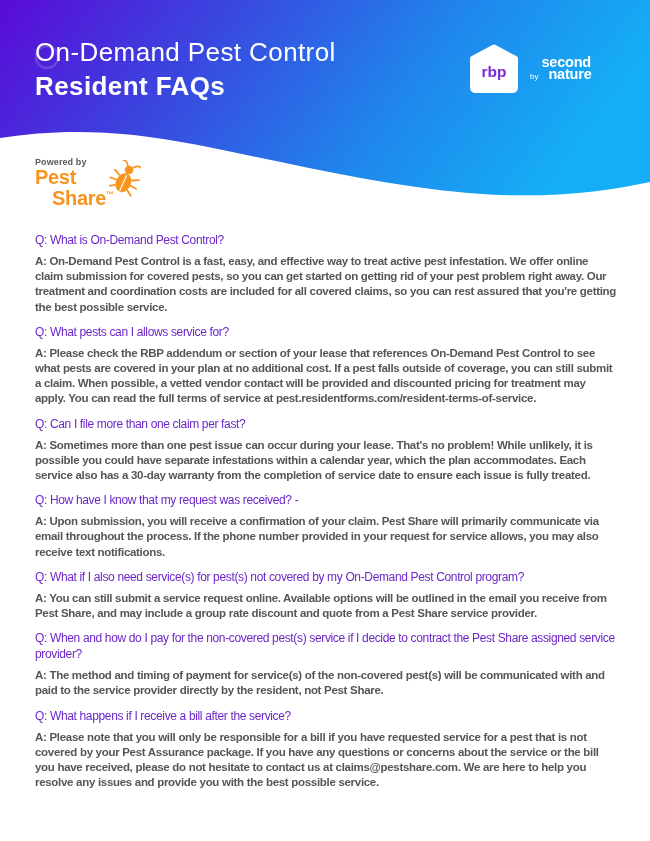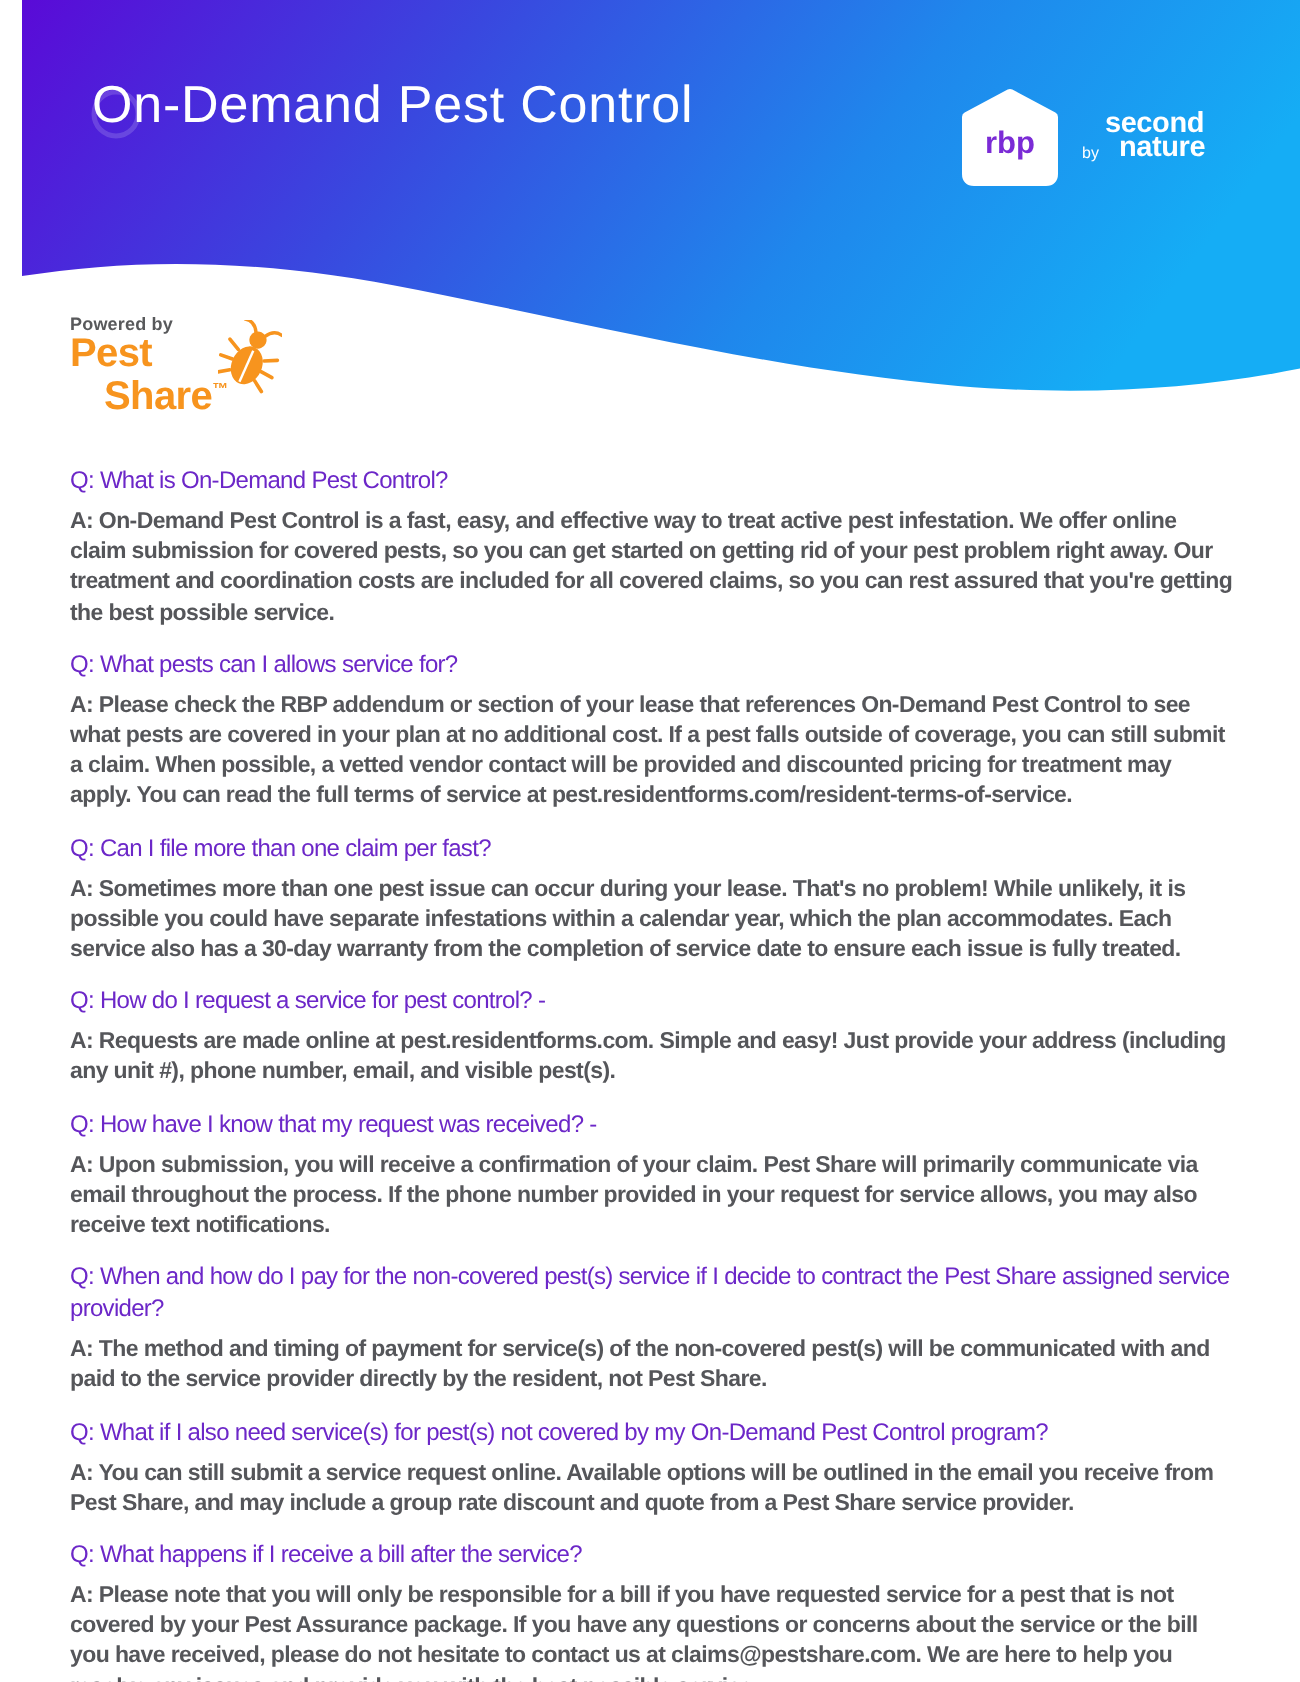--- a/index.html
+++ b/index.html
@@ -5,21 +5,21 @@
   html,body{margin:0;padding:0;background:#e8e8e8;}
   .page{
     position:relative;
     width:650px;height:841px;
     margin:0 auto;
     background:#ffffff;
     overflow:hidden;
     font-family:"Liberation Sans", sans-serif;
   }
   
-  .hero{position:absolute;top:0;left:11px;width:520px;height:212px;}
+  .hero{position:absolute;top:0;left:0;width:520px;height:212px;}
   .hero svg.hero-bg{display:block;}
   .hero-titles{position:absolute;left:35px;top:37px;color:#ffffff;}
   .title1{font-size:26px;font-weight:400;letter-spacing:.4px;line-height:30px;}
   .title2{font-size:26px;font-weight:700;letter-spacing:.4px;line-height:30px;margin-top:4px;}
   
   .rbp-lockup{position:absolute;left:467px;top:42px;display:flex;align-items:center;gap:9px;}
   .sn-lockup{display:flex;align-items:flex-end;gap:3px;color:#fff;margin-top:-2px;}
   .sn-by{font-size:8px;font-weight:400;margin-top:2px;}
   .sn-word{font-size:14.5px;font-weight:700;line-height:12.5px;letter-spacing:-.2px;}
   .sn-word.n2{margin-left:7px;}
@@ -62,20 +62,21 @@
       </defs>
       <path d="M0,0 H650 V182
                C600,193 540,199 468,193
                C378,185 298,165 198,145
                C118,129 58,129 0,138 Z" fill="url(#hg)"></path>
       <circle cx="47" cy="57" r="11" fill="none" stroke="rgba(255,255,255,0.16)" stroke-width="2.5"></circle>
     </svg>
 
     <div class="hero-titles">
       <div class="title1">On-Demand Pest Control</div>
+      <div class="title2">Resident FAQs</div>
     </div>
 
     <div class="rbp-lockup">
       <svg width="54" height="54" viewBox="0 0 54 54">
         <rect x="10" y="10" width="34" height="34" rx="6" fill="#35C3D4" transform="rotate(45 27 27)"></rect>
         <path d="M27 5 L48.5 16.5 L48.5 45 Q48.5 48.5 45 48.5 L9 48.5 Q5.5 48.5 5.5 45 L5.5 16.5 Z" fill="#FFFFFF" stroke="#FFFFFF" stroke-width="5" stroke-linejoin="round"></path>
         <text x="27" y="34.5" text-anchor="middle" font-family="Liberation Sans, sans-serif" font-size="15.5" font-weight="700" fill="#7B2BD6">rbp</text>
       </svg>
       <div class="sn-lockup">
         <span class="sn-by">by</span>
@@ -117,34 +118,30 @@
     </section>
     <section class="faq-item">
       <h3 class="faq-q">Q: What pests can I allows service for?</h3>
       <p class="faq-a">A: Please check the RBP addendum or section of your lease that references On-Demand Pest Control to see what pests are covered in your plan at no additional cost. If a pest falls outside of coverage, you can still submit a claim. When possible, a vetted vendor contact will be provided and discounted pricing for treatment may apply. You can read the full terms of service at pest.residentforms.com/resident-terms-of-service.</p>
     </section>
     <section class="faq-item">
       <h3 class="faq-q">Q: Can I file more than one claim per fast?</h3>
       <p class="faq-a">A: Sometimes more than one pest issue can occur during your lease. That's no problem! While unlikely, it is possible you could have separate infestations within a calendar year, which the plan accommodates. Each service also has a 30-day warranty from the completion of service date to ensure each issue is fully treated.</p>
     </section>
     <section class="faq-item">
-      <h3 class="faq-q">Q: How do I request a service for pest control? -</h3>
-      <p class="faq-a">A: Requests are made online at pest.residentforms.com. Simple and easy! Just provide your address (including any unit #), phone number, email, and visible pest(s).</p>
-    </section>
-    <section class="faq-item">
       <h3 class="faq-q">Q: How have I know that my request was received? -</h3>
       <p class="faq-a">A: Upon submission, you will receive a confirmation of your claim. Pest Share will primarily communicate via email throughout the process. If the phone number provided in your request for service allows, you may also receive text notifications.</p>
     </section>
     <section class="faq-item">
+      <h3 class="faq-q">Q: What if I also need service(s) for pest(s) not covered by my On-Demand Pest Control program?</h3>
+      <p class="faq-a">A: You can still submit a service request online. Available options will be outlined in the email you receive from Pest Share, and may include a group rate discount and quote from a Pest Share service provider.</p>
+    </section>
+    <section class="faq-item">
       <h3 class="faq-q">Q: When and how do I pay for the non-covered pest(s) service if I decide to contract the Pest Share assigned service provider?</h3>
       <p class="faq-a">A: The method and timing of payment for service(s) of the non-covered pest(s) will be communicated with and paid to the service provider directly by the resident, not Pest Share.</p>
-    </section>
-    <section class="faq-item">
-      <h3 class="faq-q">Q: What if I also need service(s) for pest(s) not covered by my On-Demand Pest Control program?</h3>
-      <p class="faq-a">A: You can still submit a service request online. Available options will be outlined in the email you receive from Pest Share, and may include a group rate discount and quote from a Pest Share service provider.</p>
     </section>
     <section class="faq-item">
       <h3 class="faq-q">Q: What happens if I receive a bill after the service?</h3>
       <p class="faq-a">A: Please note that you will only be responsible for a bill if you have requested service for a pest that is not covered by your Pest Assurance package. If you have any questions or concerns about the service or the bill you have received, please do not hesitate to contact us at claims@pestshare.com. We are here to help you resolve any issues and provide you with the best possible service.</p>
     </section>
   </main>
 
 </div>
 
 </body></html>

